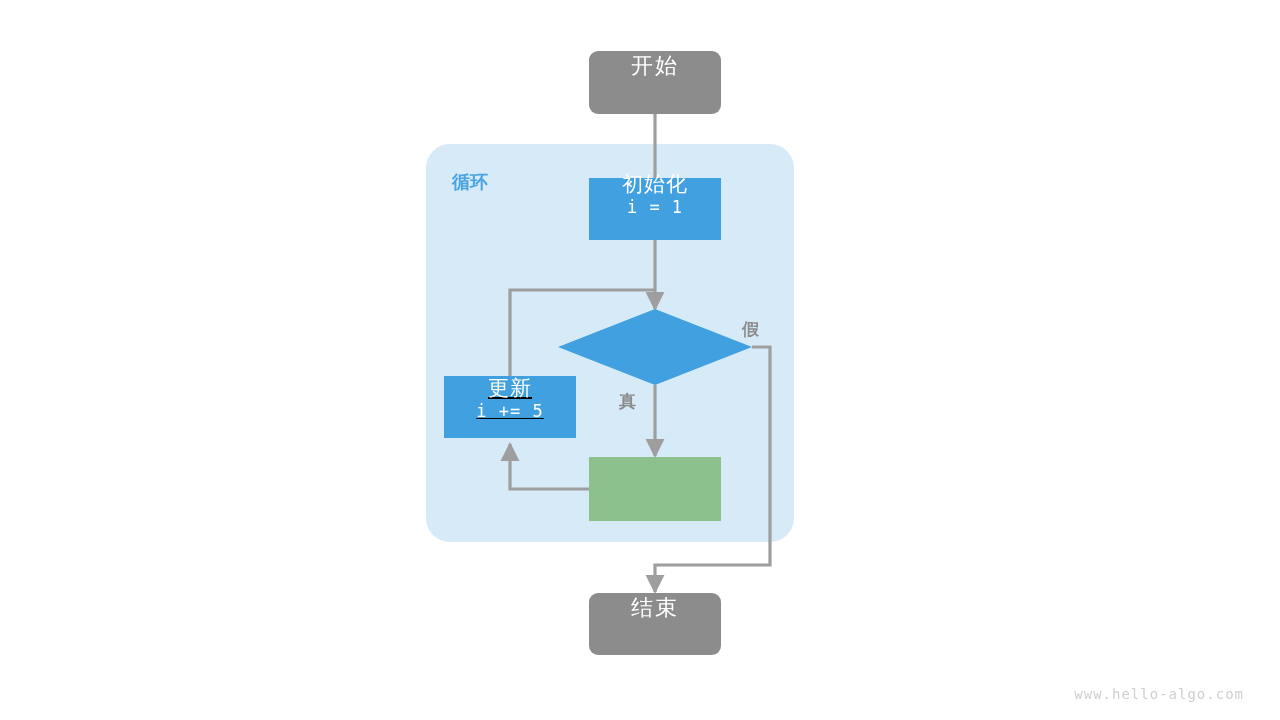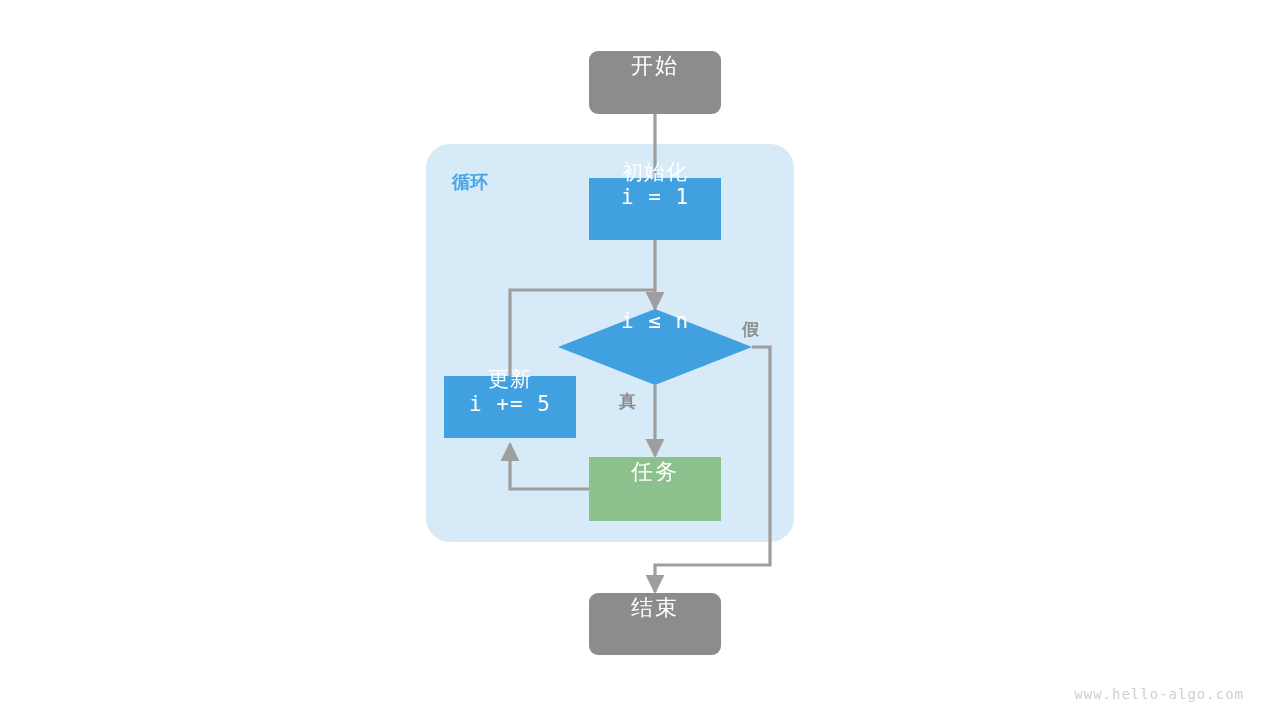--- a/index.html
+++ b/index.html
@@ -32,21 +32,21 @@
   }
   .lbl-cjk {
     font-family: "DejaVu Sans", "Liberation Sans", sans-serif;
     font-size: 21px;
     color: #ffffff;
     line-height: 1.18;
     letter-spacing: 1px;
   }
   .lbl-mono {
     font-family: "DejaVu Sans Mono", "Liberation Mono", monospace;
-    font-size: 21px;
+    font-size: 17px;
     color: #ffffff;
     line-height: 1.18;
     letter-spacing: 1px;
   }
   .lbl-terminal {
     font-family: "DejaVu Sans", "Liberation Sans", sans-serif;
     font-size: 22px;
     color: #ffffff;
     letter-spacing: 2px;
   }
@@ -118,37 +118,31 @@
 
     <rect x="589" y="593" width="132" height="62" rx="9" ry="9" fill="#8c8c8c"></rect>
   </svg>
 
   <div class="group-label" style="left:452px; top:170px;">循环</div>
 
   <div class="node-label" style="left:589px; top:51px; width:132px; height:63px;">
     <span class="lbl-terminal">开始</span>
   </div>
 
-  <div class="node-label" style="left:589px; top:160px; width:132px; height:62px;">
+  <div class="node-label" style="left:589px; top:172px; width:132px; height:62px;">
     <span class="lbl-cjk">初始化</span>
     <span class="lbl-mono">i = 1</span>
   </div>
 
-  <div class="node-label" style="left:558px; top:309px; width:194px; height:76px;">
-    <span class="lbl-mono">i ≤ n</span>
-  </div>
 
-  <div class="node-label" style="left:444px; top:367px; width:132px; height:60px;">
+  <div class="node-label" style="left:444px; top:376px; width:132px; height:60px;text-decoration:underline;">
     <span class="lbl-cjk">更新</span>
     <span class="lbl-mono">i += 5</span>
   </div>
 
-  <div class="node-label" style="left:589px; top:457px; width:132px; height:64px;">
-    <span class="lbl-terminal">任务</span>
-  </div>
 
   <div class="node-label" style="left:589px; top:593px; width:132px; height:62px;">
     <span class="lbl-terminal">结束</span>
   </div>
 
   <div class="edge-label" style="left:619px; top:390px;">真</div>
 
   <div class="edge-label" style="left:742px; top:318px;">假</div>
 
   <div class="watermark">www.hello-algo.com</div>

